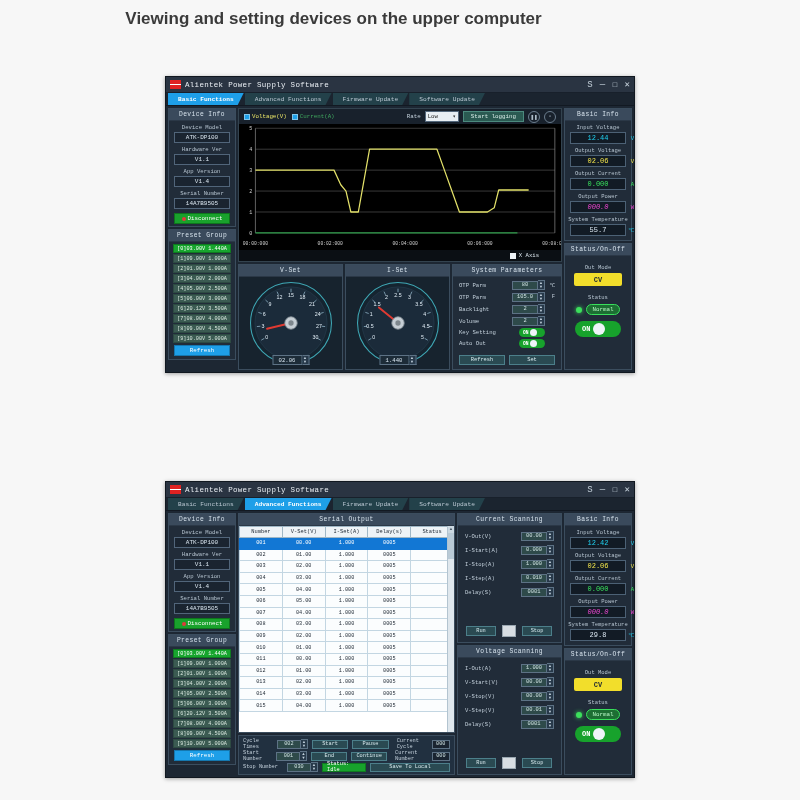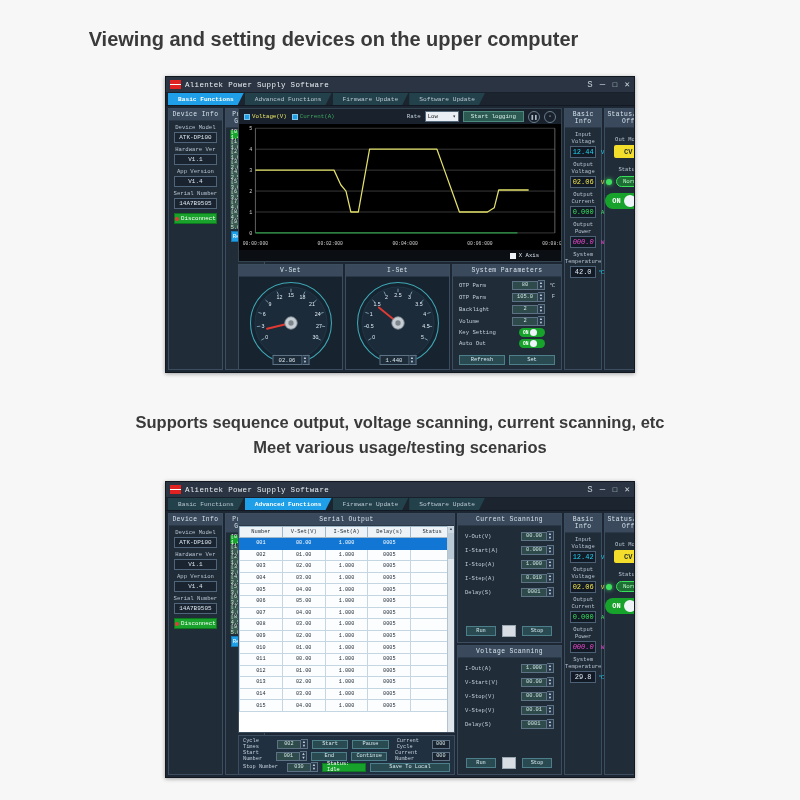--- a/index.html
+++ b/index.html
@@ -8,21 +8,21 @@
     width: 800px; height: 800px;
     background: #f7f7f7;
     font-family: "Liberation Sans", sans-serif;
     overflow: hidden;
   }
   .page { position: relative; width:800px; height:800px; }
 
   
   .caption { text-align:center; color:#3a3a3a; font-weight:bold; line-height:1.5; }
   .caption div { white-space: nowrap; }
-  #caption-top { position:absolute; left:0; top:24px; width:667px; font-size:20px; }
+  #caption-top { position:absolute; left:0; top:6px; width:667px; font-size:17px; }
   #caption-mid { position:absolute; left:0; top:410px; width:800px; font-size:16.5px; }
 
   
   .app-window {
     position:absolute;
     background:#1d2733;
     border:1px solid #111820;
     box-shadow:0 1px 4px rgba(0,0,0,.35);
     font-family:"Liberation Mono", monospace;
     color:#c8d4dd;
@@ -53,21 +53,21 @@
   .body-row { display:flex; height:calc(100% - 29px); padding:2px; gap:2px; }
 
   
   .panel { background:#212c39; border:1px solid #3b4d5e; }
   .panel-head {
     background:#3a4a5c; color:#d6e2ec; font-size:6.3px; text-align:center;
     padding:2px 0; border-bottom:1px solid #2b3847; letter-spacing:.4px;
   }
 
   
-  .side-col { width:68px; display:flex; flex-direction:row; gap:2px; }
+  .side-col { width:68px; display:flex; flex-direction:column; gap:2px; }
   .dev-info { padding:0 0 2px 0; }
   .kv-label { font-size:5.6px; color:#b6c4d0; text-align:center; margin:3px 0 1px; }
   .kv-box {
     margin:0 5px; height:11px; border:1px solid #51657a; background:#1a2430;
     font-size:6px; color:#d8e4ee; display:flex; align-items:center; justify-content:center;
   }
   .btn-green {
     margin:4px 5px 0; height:11px; background:#19a22c; border:1px solid #0e761d;
     font-size:5.8px; color:#ffffff; display:flex; align-items:center; justify-content:center; gap:2px; cursor:pointer;
   }
@@ -496,21 +496,21 @@
             <span class="v-green">0.000</span>
             <span class="rs-unit u-green">A</span>
           </div>
           <div class="rs-label">Output Power</div>
           <div class="rs-val">
             <span class="v-magenta">000.0</span>
             <span class="rs-unit u-magenta">W</span>
           </div>
           <div class="rs-label">System Temperature</div>
           <div class="rs-val">
-            <span class="v-white">42.0</span>
+            <span class="v-white">55.7</span>
             <span class="rs-unit u-cyan">℃</span>
           </div>
           <div style="height:4px"></div>
         </div>
 
         <div class="panel" style="flex:1">
           <div class="panel-head">Status/On-Off</div>
           <div class="rs-label" style="margin-top:8px">Out Mode</div>
           <div class="mode-pill">CV</div>
           <div class="rs-label" style="margin-top:8px">Status</div>
@@ -520,24 +520,20 @@
           </div>
           <div class="toggle">
             <span class="tg-label">ON</span>
             <span class="tg-knob"></span>
           </div>
         </div>
       </div>
     </div>
   </div>
 
-  <div class="caption" id="caption-mid">
-    <div>Supports sequence output, voltage scanning, current scanning, etc</div>
-    <div>Meet various usage/testing scenarios</div>
-  </div>
 
   <div class="app-window" id="window-advanced">
     <div class="titlebar">
       <div class="app-logo"></div>
       <div class="app-title">Alientek Power Supply Software</div>
       <div class="win-ctrls">
         <span>S</span>
         <span>─</span>
         <span>☐</span>
         <span>✕</span>

